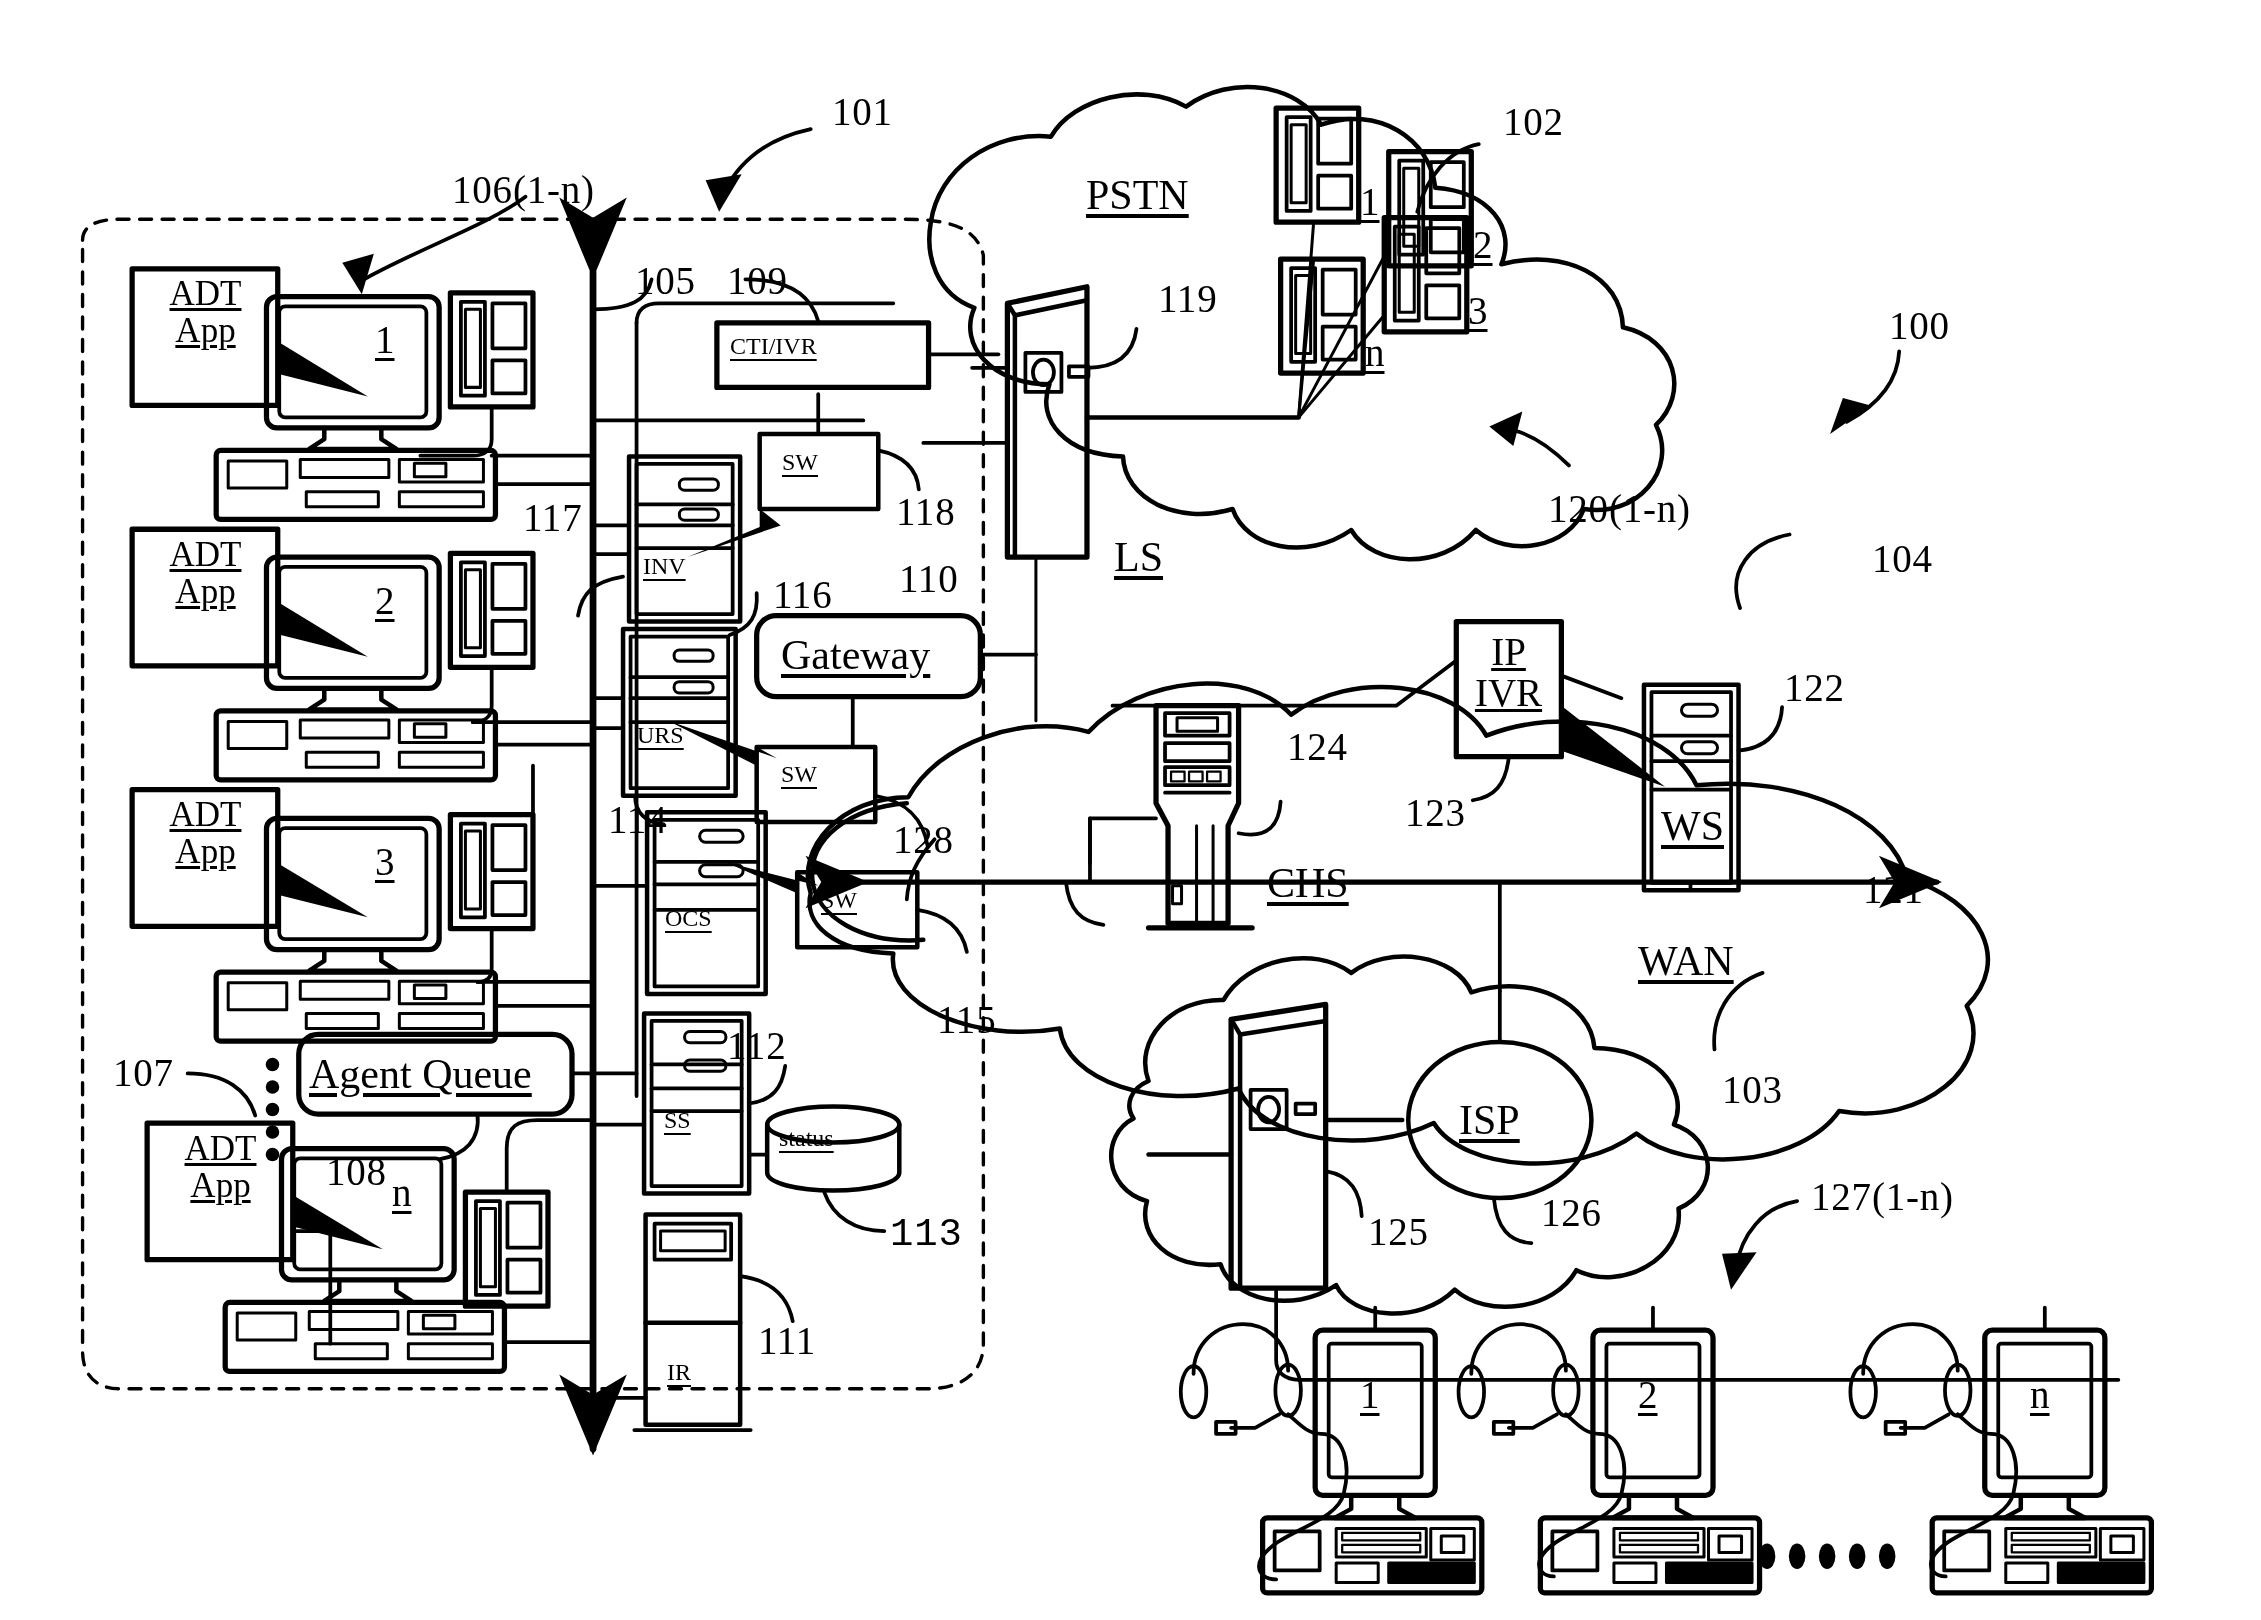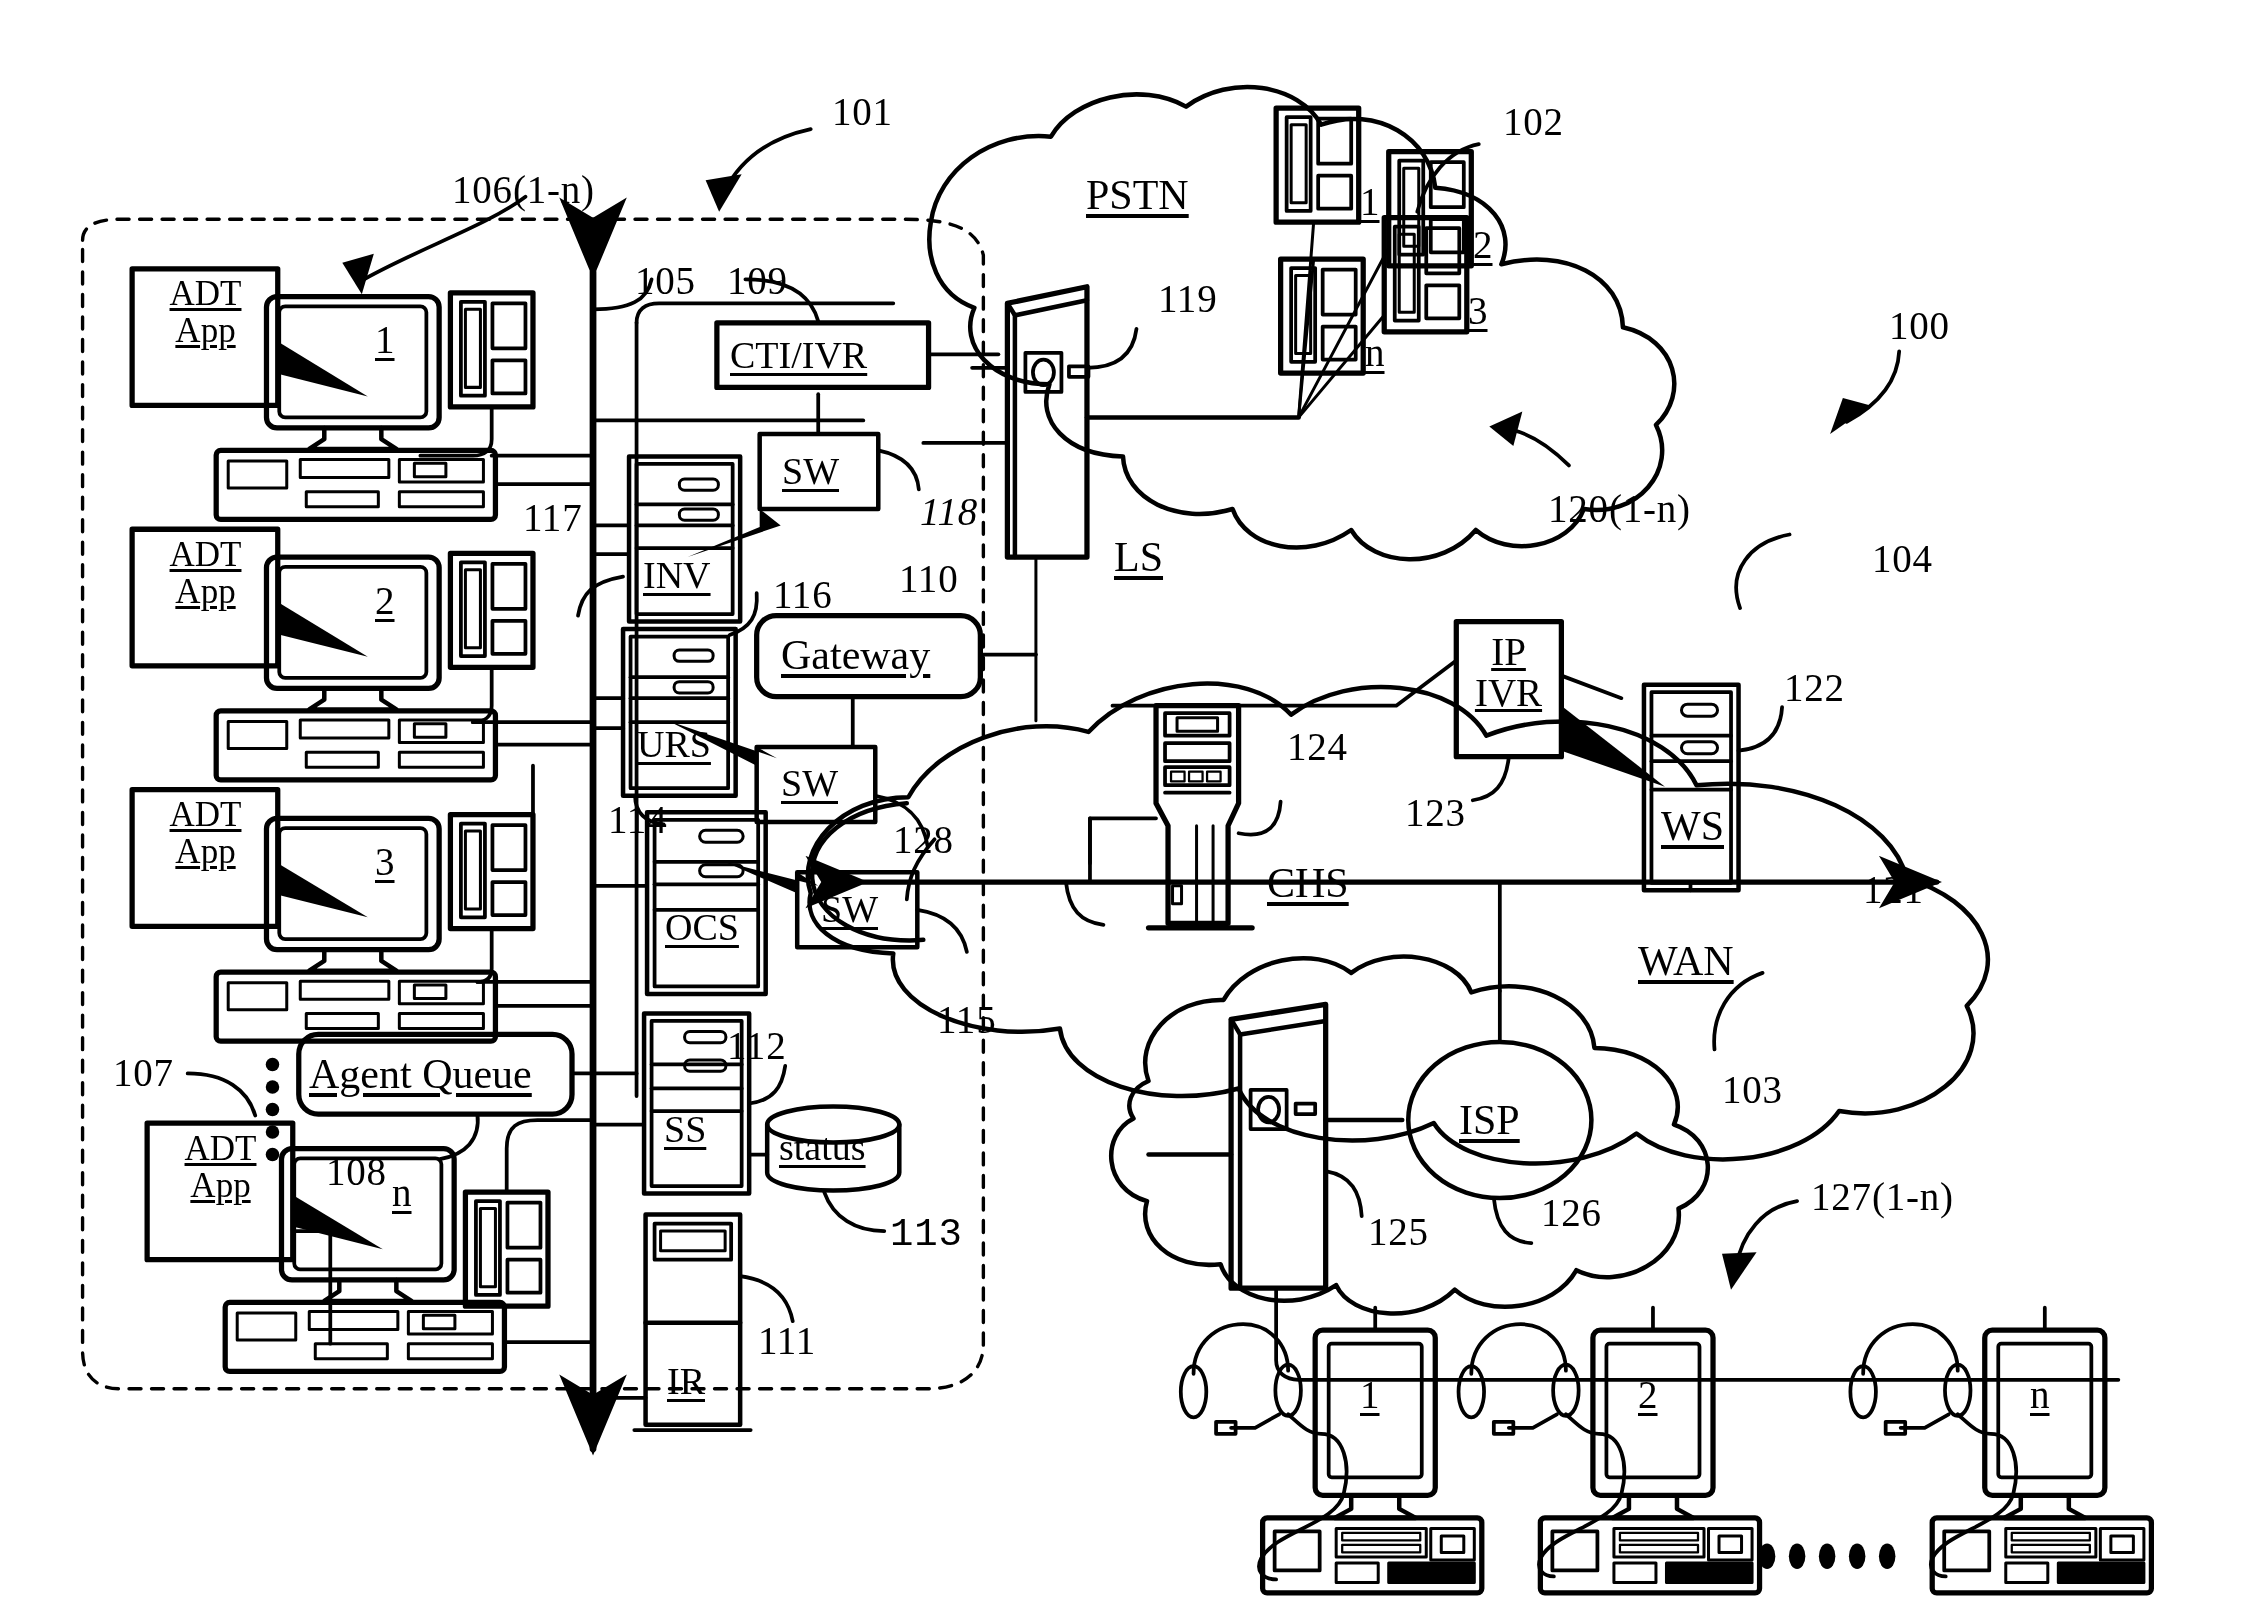--- a/index.html
+++ b/index.html
@@ -1,21 +1,21 @@
 <!DOCTYPE html>
 <html style="font-size:12px"><head>
 <meta charset="utf-8">
 <style>
   html,body{margin:0;padding:0;background:#fff;}
   body{font-family:"Liberation Serif", serif;}
   #sheet{position:relative;width:2261px;height:1620px;background:#fff;overflow:hidden;border-radius:7px;}
   #sheet svg{position:absolute;left:0;top:0;width:2261px;height:1620px;}
   .lbl{position:absolute;font-family:"Liberation Serif", serif;color:#000;white-space:nowrap;}
   .refnum{font-size:39px;letter-spacing:0.8px;}
-  .boxtxt{font-size:38px;text-decoration:underline;text-underline-offset:4.5px;}
+  .boxtxt{font-size:24px;text-decoration:underline;text-underline-offset:4.5px;}
   .bigtxt{font-size:42px;text-decoration:underline;text-underline-offset:5.3px;}
   .scrnum{font-size:39px;text-decoration:underline;text-underline-offset:4.5px;}
   .adt{font-size:35px;line-height:1.05;text-align:center;}
   .adt u{text-decoration:underline;text-underline-offset:3px;}
 </style>
 </head>
 <body>
 
 <div id="sheet">
 
@@ -509,21 +509,21 @@
 
 <div class="lbl boxtxt" style="left:665px;top:905px;">OCS</div>
 <div class="lbl refnum" style="left:727px;top:1023px;">112</div>
 
 <div class="lbl boxtxt" style="left:664px;top:1107px;">SS</div>
 
 <div class="lbl boxtxt" style="left:667px;top:1359px;">IR</div>
 <div class="lbl refnum" style="left:758px;top:1318px;">111</div>
 
 <div class="lbl boxtxt" style="left:782px;top:449px;">SW</div>
-<div class="lbl refnum" style="left:920px;top:489px;font-style:italic;">118</div>
+<div class="lbl refnum" style="left:896px;top:489px;">118</div>
 
 <div class="lbl boxtxt" style="left:781px;top:761px;">SW</div>
 
 <div class="lbl boxtxt" style="left:821px;top:887px;">SW</div>
 <div class="lbl refnum" style="left:937px;top:997px;">115</div>
 
 <div class="lbl bigtxt" style="left:781px;top:631px;">Gateway</div>
 <div class="lbl refnum" style="left:773px;top:572px;">116</div>
 <div class="lbl refnum" style="left:899px;top:556px;">110</div>
 

